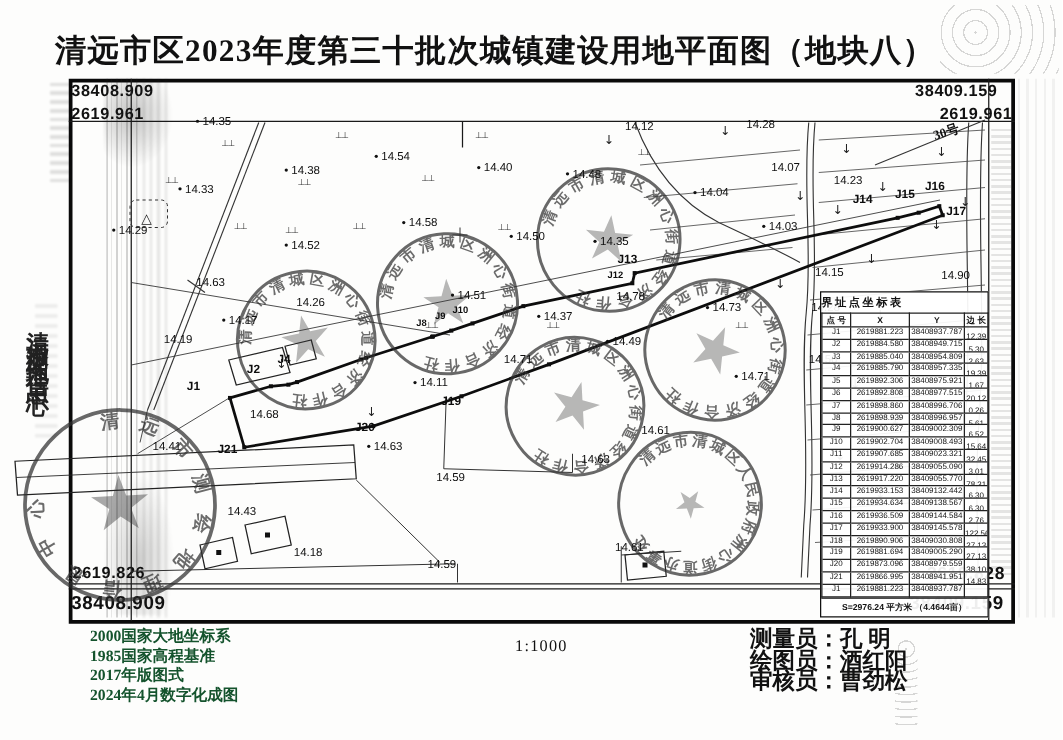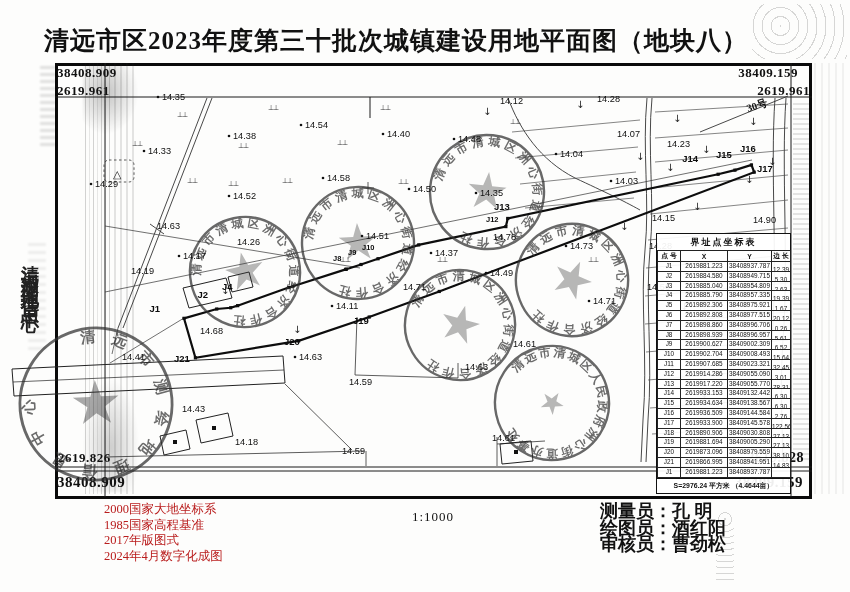--- a/index.html
+++ b/index.html
@@ -2,42 +2,42 @@
 <html><head>
 <meta charset="utf-8">
 <style>
   html,body{margin:0;padding:0;background:#ffffff;}
   .sheet{position:relative;width:850px;height:592px;background:#fdfdfc;overflow:hidden;
          font-family:"Liberation Serif",serif;color:#111;}
   .title{position:absolute;left:0;top:24px;width:792px;text-align:center;
          font-size:25px;font-weight:bold;letter-spacing:1px;white-space:nowrap;}
   .frame{position:absolute;left:55px;top:63px;width:751px;height:430px;border:3px solid #0a0a0a;}
   .corner{position:absolute;font-size:13px;font-weight:bold;letter-spacing:.5px;
-          font-family:Liberation Serif, serif;white-space:nowrap;}
+          font-family:Liberation Sans, sans-serif;white-space:nowrap;}
   .c-tl-e{left:57px;top:65px;}  .c-tl-n{left:57px;top:83px;}
   .c-tr-e{right:52px;top:65px;} .c-tr-n{right:40px;top:83px;}
   .c-bl-n{left:58px;top:450px;} .c-bl-e{left:57px;top:474px;font-size:15px;}
   .c-br-n{right:46px;top:450px;font-size:14px;} .c-br-e{right:47px;top:474px;font-size:15px;}
   .vtext{position:absolute;left:18px;top:250px;writing-mode:vertical-rl;text-orientation:upright;
          font-size:18px;font-weight:bold;letter-spacing:5px;color:#222;}
   svg.map{position:absolute;left:0;top:0;}
   .coord-table{position:absolute;left:656px;top:233px;width:133px;background:rgba(255,255,255,.93);
                border:1.4px solid #111;font-family:"Liberation Sans",sans-serif;}
-  .ct-title{text-align:center;font-size:9px;font-weight:bold;padding:2px 0 1px 0;
+  .ct-title{text-align:left;font-size:9px;font-weight:bold;padding:2px 0 1px 0;
             font-family:Liberation Sans, sans-serif;letter-spacing:2px;}
   .coord-table table{border-collapse:collapse;width:100%;table-layout:fixed;}
   .coord-table th{font-size:6.8px;font-weight:bold;border:.6px solid #222;height:10px;padding:0;}
   .coord-table td{font-size:6.4px;border-left:.6px solid #222;border-right:.6px solid #222;
                   border-top:.6px solid #222;height:8.8px;line-height:8.8px;padding:0;
                   text-align:center;white-space:nowrap;overflow:hidden;}
   .coord-table td.side span{display:inline-block;transform:translateY(4.4px);background:transparent;}
   .coord-table tr:last-child td{border-bottom:.6px solid #222;}
   .ct-footer{border-top:1px solid #111;text-align:center;font-size:6.9px;font-weight:bold;
              padding:2px 0;font-family:"Liberation Sans",sans-serif;}
-  .notes{position:absolute;left:104px;top:502px;font-size:12.5px;line-height:15.5px;color:#b91c1c;}
+  .notes{position:absolute;left:72px;top:502px;font-size:12.5px;line-height:15.5px;color:#14532d;font-weight:bold;}
   .scale{position:absolute;left:412px;top:509px;font-size:13px;letter-spacing:1px;}
   .credits{position:absolute;left:600px;top:503px;font-size:18px;font-weight:bold;line-height:16.5px;}
   .credits .row{white-space:nowrap;}
   .noise{position:absolute;pointer-events:none;}
   .streak1{left:85px;top:63px;width:25px;height:431px;opacity:.5;filter:blur(.6px);
     background:repeating-linear-gradient(90deg,rgba(30,30,30,.38) 0 1.5px,transparent 1.5px 4px,rgba(60,60,60,.22) 4px 5px,transparent 5px 8px);}
   .streak2{left:114px;top:63px;width:22px;height:431px;opacity:.4;filter:blur(.7px);
     background:repeating-linear-gradient(90deg,rgba(40,40,40,.3) 0 2px,transparent 2px 6px);}
   .capTop{left:83px;top:63px;width:56px;height:72px;opacity:.45;filter:blur(1px);
     background:radial-gradient(ellipse at 40% 40%,rgba(20,20,20,.55),transparent 70%);}

